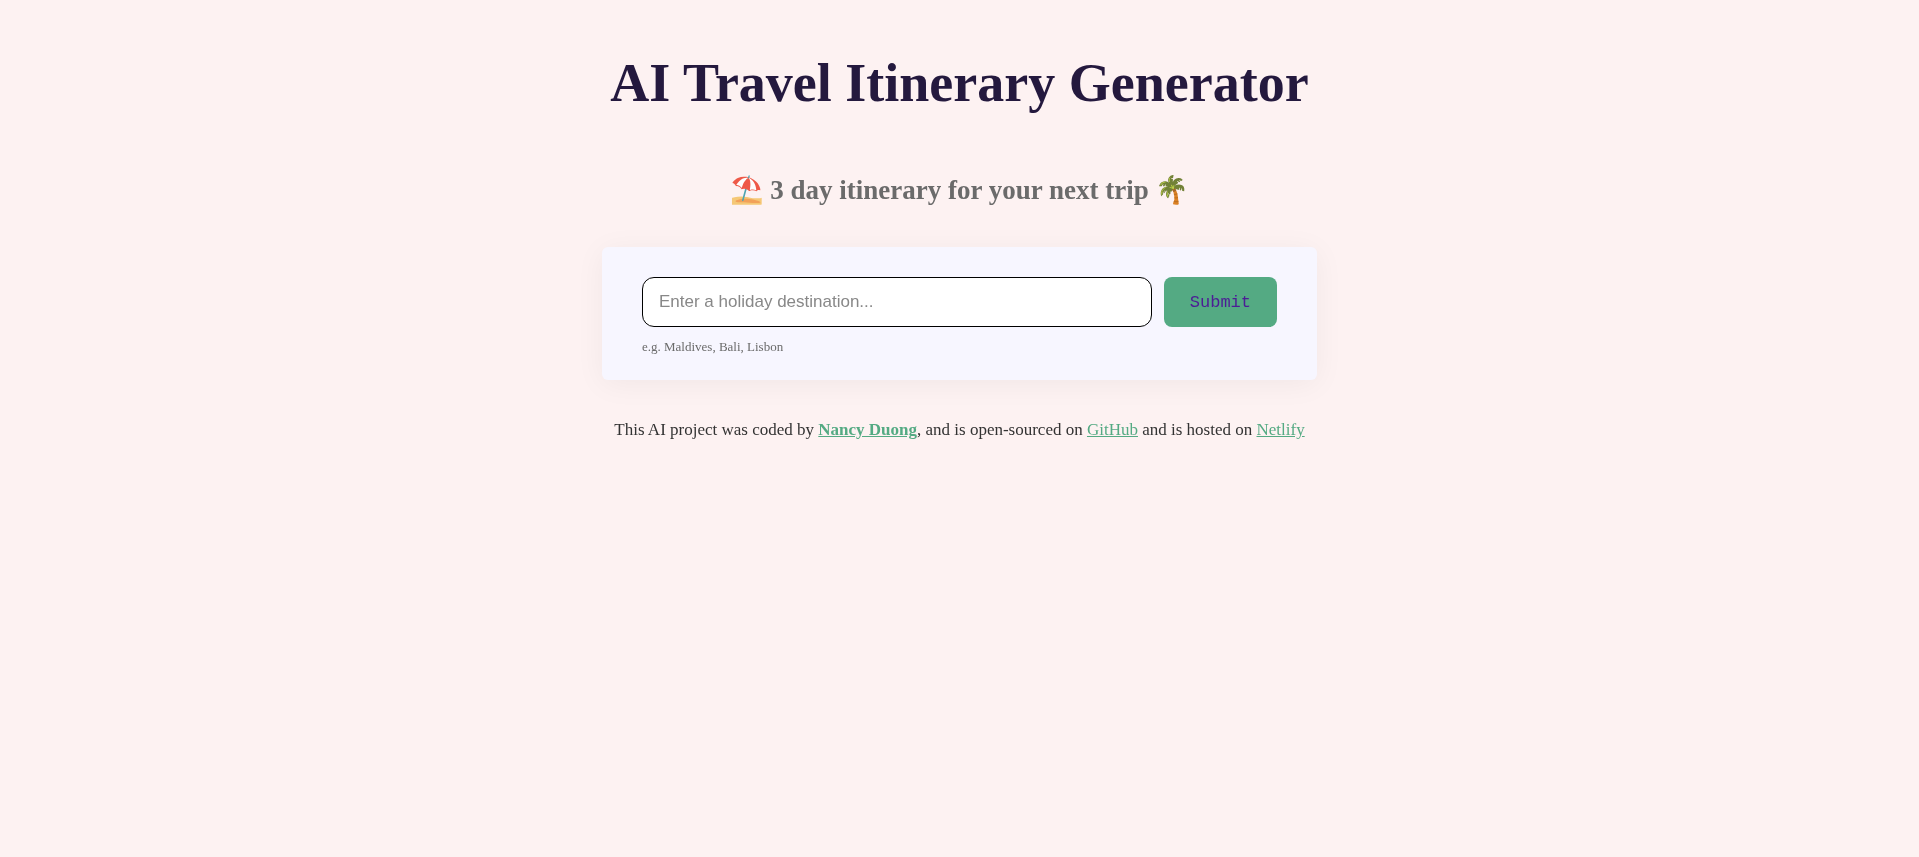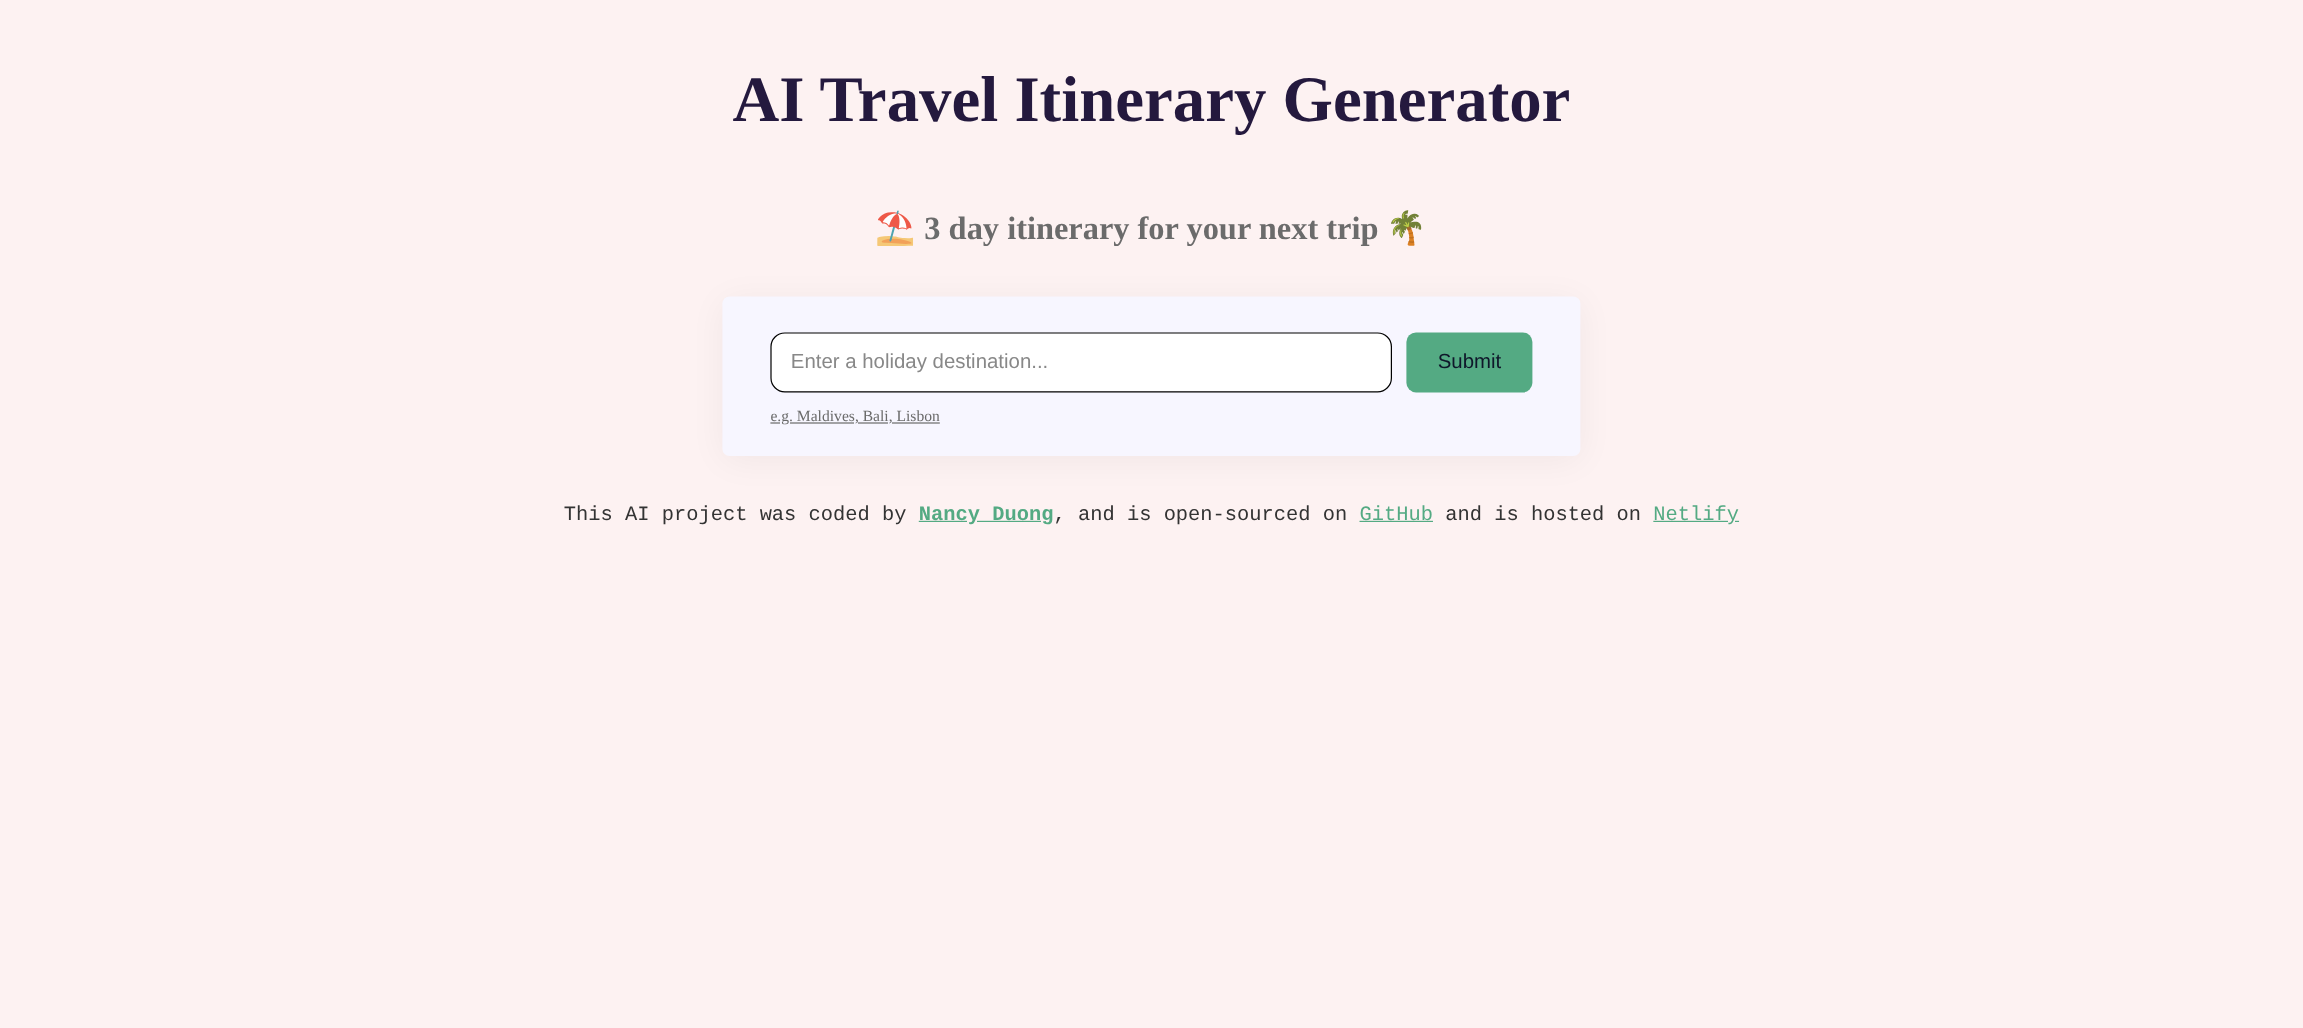--- a/index.html
+++ b/index.html
@@ -63,43 +63,42 @@
       background: #ffffff;
       color: #333;
     }
 
     .destination-input::placeholder {
       color: #888;
     }
 
     .submit-btn {
       background-color: #54aa83;
-      color: #0f172a;
+      color: #4c1d95;
       border: none;
       border-radius: 8px;
       padding: 14px 26px;
       font-size: 17px;
-      font-family: Liberation Sans, sans-serif;
+      font-family: Liberation Mono, monospace;
       cursor: pointer;
     }
 
     .example-hint {
       text-align: left;
       color: #6b6b6b;
       font-size: 13px;
       margin-top: 12px;
       font-family: Georgia, serif;
-      text-decoration: underline;
     }
 
     .footer-text {
       color: #333;
       font-size: 17px;
       margin-top: 40px;
-      font-family: Liberation Mono, monospace;
+      font-family: Liberation Serif, serif;
     }
 
     .footer-link {
       color: #54aa83;
       text-decoration: underline;
       cursor: pointer;
     }
 
     .author-link {
       font-weight: bold;

